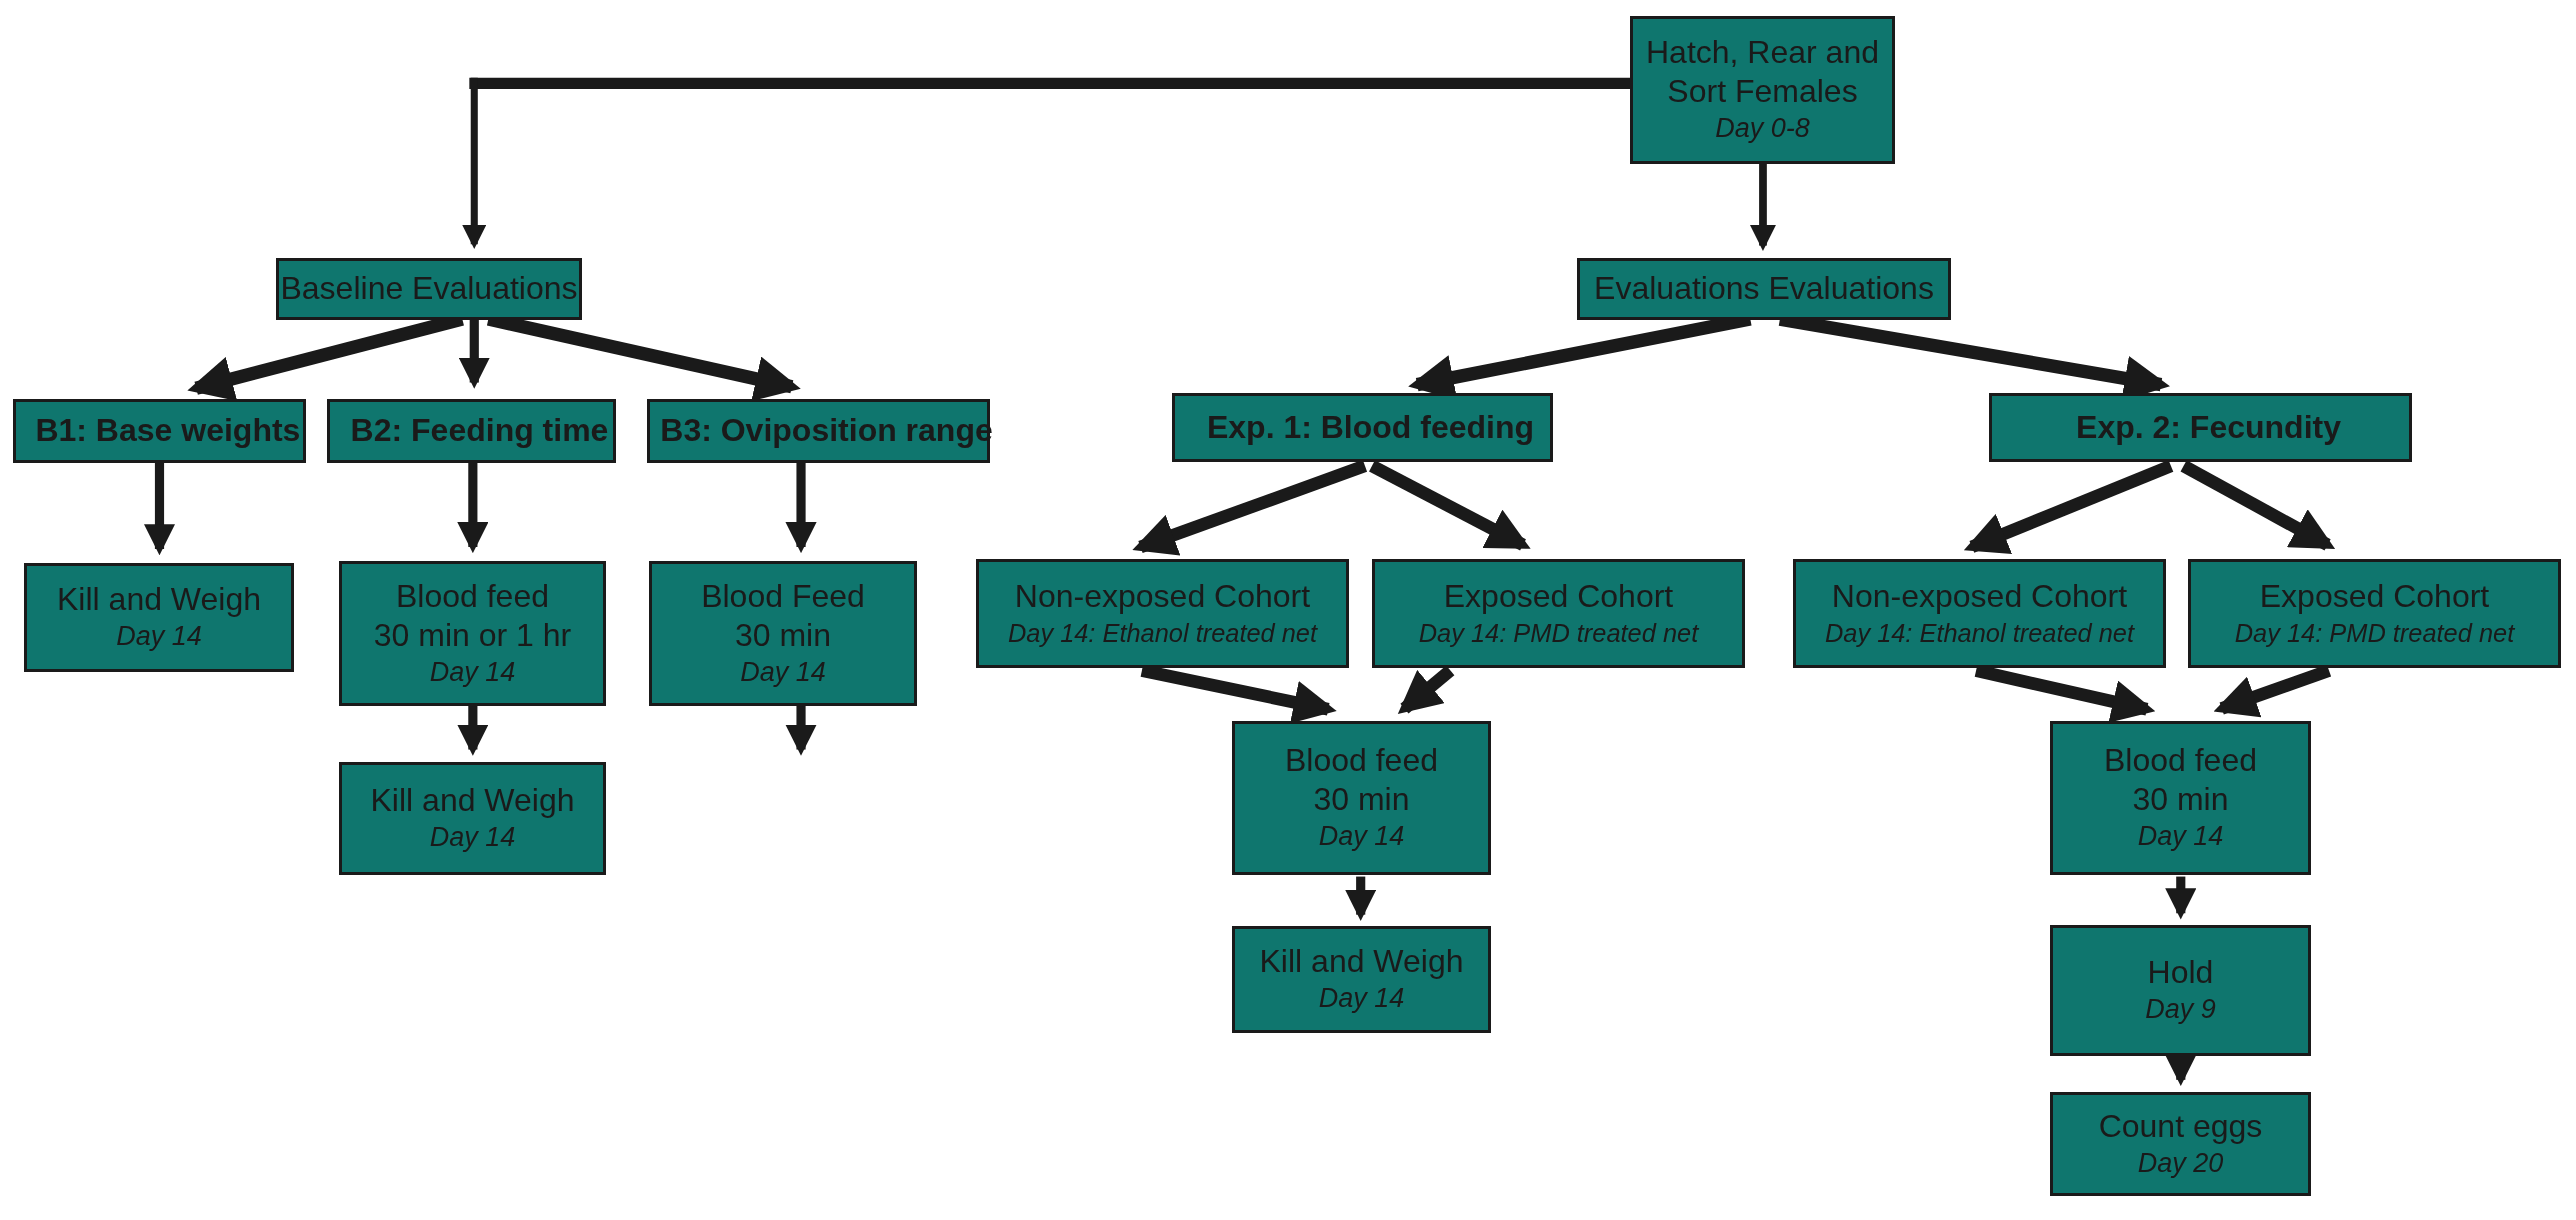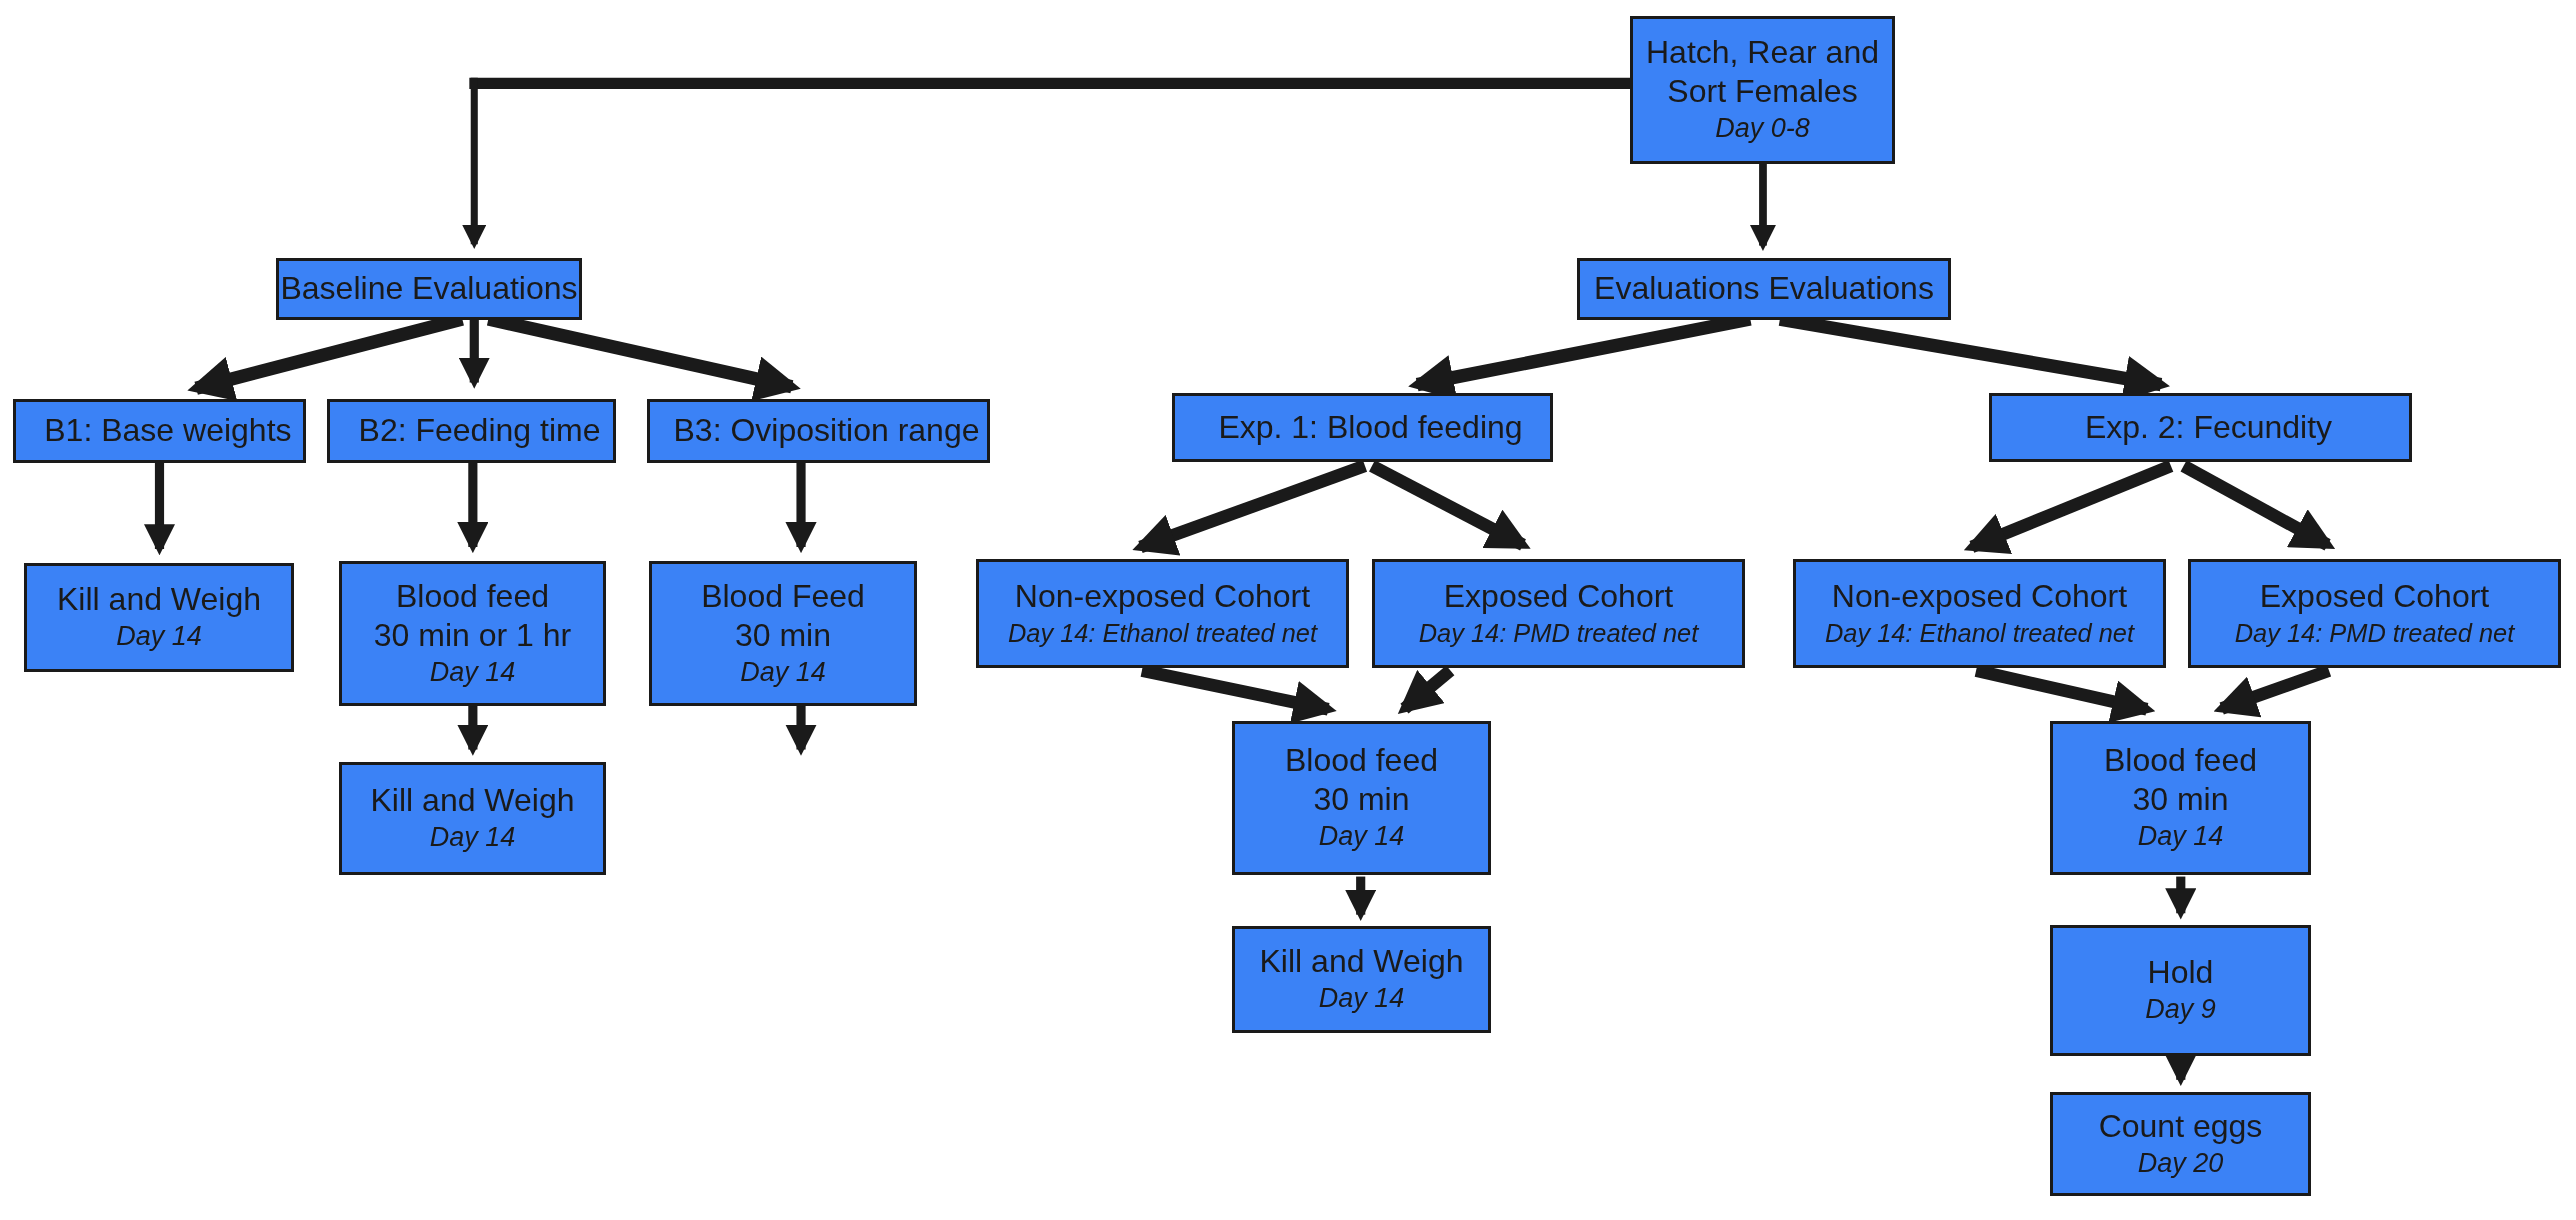--- a/index.html
+++ b/index.html
@@ -10,31 +10,31 @@
     font-family:"Liberation Sans", sans-serif;
     color:#1a1a1a;
     overflow:hidden;
   }
   #arrow-layer {
     position:absolute; left:0; top:0; width:2576px; height:1221px;
   }
   .node {
     position:absolute;
     box-sizing:border-box;
-    background:#3b82f6;
+    background:#0f766e;
     border:3.5px solid #1a1a1a;
     display:flex;
     flex-direction:column;
     align-items:center;
     justify-content:center;
     text-align:center;
     padding:4px 7px;
   }
   .node .t { font-size:32px; line-height:1.22; white-space:nowrap; }
-  .node.bold .t { font-weight:normal;margin-left:16px; }
+  .node.bold .t { font-weight:bold;margin-left:16px; }
   .node .d { font-size:27px; line-height:1.3; font-style:italic; white-space:nowrap; }
   .node .d.small { font-size:25.4px; }
   .arrow { stroke:#1a1a1a; fill:none; }
 </style>
 </head>
 <body>
 
 <div id="canvas">
 
   <svg id="arrow-layer" viewBox="0 0 3650 1730" xmlns="http://www.w3.org/2000/svg">

